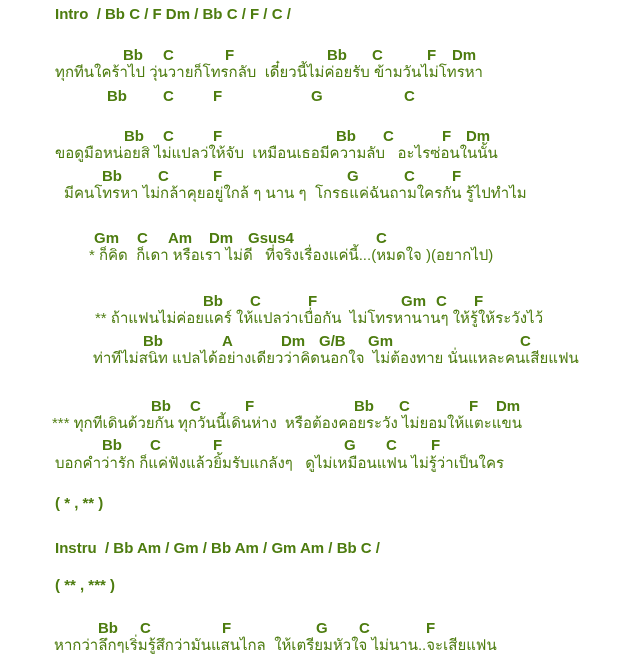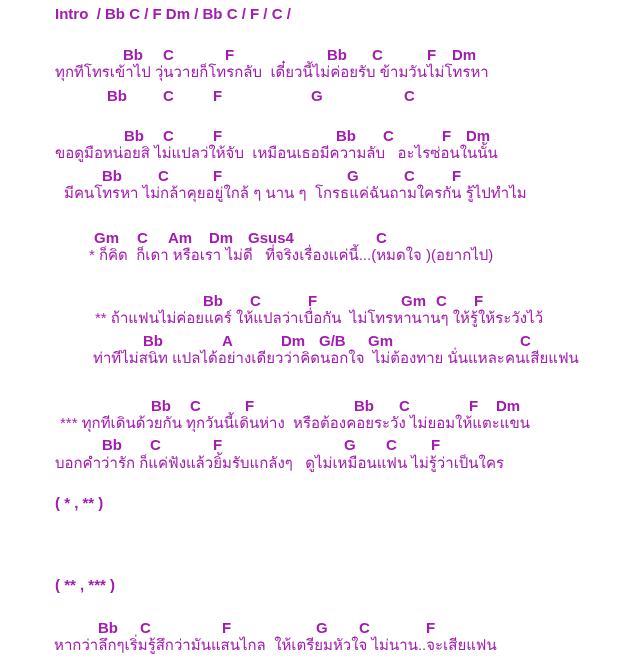--- a/index.html
+++ b/index.html
@@ -38,36 +38,37 @@
     font-weight: normal;
   }
   .line.label {
     font-size: 15px;
     font-weight: bold;
   }
 </style>
 </head>
 <body>
 
-<div class="sheet" id="sheet" style="background: rgb(255, 255, 255); color: #a21caf;">
+<div class="sheet" id="sheet" style="background: rgb(255, 255, 255); color: #4d7c0f;">
     <div class="line label" style="top: 5px; left: 55px;">Intro  / Bb C / F Dm / Bb C / F / C /</div>
     <div class="line chords" style="top: 46px;"><span class="chord" style="left: 123px;">Bb</span><span class="chord" style="left: 163px;">C</span><span class="chord" style="left: 225px;">F</span><span class="chord" style="left: 327px;">Bb</span><span class="chord" style="left: 372px;">C</span><span class="chord" style="left: 427px;">F</span><span class="chord" style="left: 452px;">Dm</span></div>
-    <div class="line lyric" style="top: 63px; left: 55px;">ทุกทีโทรเข้าไป วุ่นวายก็โทรกลับ  เดี๋ยวนี้ไม่ค่อยรับ ข้ามวันไม่โทรหา</div>
+    <div class="line lyric" style="top: 63px; left: 55px;">ทุกทีนใคร้าไป วุ่นวายก็โทรกลับ  เดี๋ยวนี้ไม่ค่อยรับ ข้ามวันไม่โทรหา</div>
     <div class="line chords" style="top: 87px;"><span class="chord" style="left: 107px;">Bb</span><span class="chord" style="left: 163px;">C</span><span class="chord" style="left: 213px;">F</span><span class="chord" style="left: 311px;">G</span><span class="chord" style="left: 404px;">C</span></div>
     <div class="line chords" style="top: 127px;"><span class="chord" style="left: 124px;">Bb</span><span class="chord" style="left: 163px;">C</span><span class="chord" style="left: 213px;">F</span><span class="chord" style="left: 336px;">Bb</span><span class="chord" style="left: 383px;">C</span><span class="chord" style="left: 442px;">F</span><span class="chord" style="left: 466px;">Dm</span></div>
     <div class="line lyric" style="top: 144px; left: 55px;">ขอดูมือหน่อยสิ ไม่แปลว่ให้จับ  เหมือนเธอมีความลับ   อะไรซ่อนในนั้น</div>
     <div class="line chords" style="top: 167px;"><span class="chord" style="left: 102px;">Bb</span><span class="chord" style="left: 158px;">C</span><span class="chord" style="left: 213px;">F</span><span class="chord" style="left: 347px;">G</span><span class="chord" style="left: 404px;">C</span><span class="chord" style="left: 452px;">F</span></div>
     <div class="line lyric" style="top: 184px; left: 64px;">มีคนโทรหา ไม่กล้าคุยอยู่ใกล้ ๆ นาน ๆ  โกรธแค่ฉันถามใครกัน รู้ไปทำไม</div>
     <div class="line chords" style="top: 229px;"><span class="chord" style="left: 94px;">Gm</span><span class="chord" style="left: 137px;">C</span><span class="chord" style="left: 168px;">Am</span><span class="chord" style="left: 209px;">Dm</span><span class="chord" style="left: 248px;">Gsus4</span><span class="chord" style="left: 376px;">C</span></div>
     <div class="line lyric" style="top: 246px; left: 89px;">* ก็คิด  ก็เดา หรือเรา ไม่ดี   ที่จริงเรื่องแค่นี้...(หมดใจ )(อยากไป)</div>
     <div class="line chords" style="top: 292px;"><span class="chord" style="left: 203px;">Bb</span><span class="chord" style="left: 250px;">C</span><span class="chord" style="left: 308px;">F</span><span class="chord" style="left: 401px;">Gm</span><span class="chord" style="left: 436px;">C</span><span class="chord" style="left: 474px;">F</span></div>
     <div class="line lyric" style="top: 309px; left: 95px;">** ถ้าแฟนไม่ค่อยแคร์ ให้แปลว่าเบื่อกัน  ไม่โทรหานานๆ ให้รู้ให้ระวังไว้</div>
     <div class="line chords" style="top: 332px;"><span class="chord" style="left: 143px;">Bb</span><span class="chord" style="left: 222px;">A</span><span class="chord" style="left: 281px;">Dm</span><span class="chord" style="left: 319px;">G/B</span><span class="chord" style="left: 368px;">Gm</span><span class="chord" style="left: 520px;">C</span></div>
     <div class="line lyric" style="top: 349px; left: 93px;">ท่าทีไม่สนิท แปลได้อย่างเดียวว่าคิดนอกใจ  ไม่ต้องทาย นั่นแหละคนเสียแฟน</div>
     <div class="line chords" style="top: 397px;"><span class="chord" style="left: 151px;">Bb</span><span class="chord" style="left: 190px;">C</span><span class="chord" style="left: 245px;">F</span><span class="chord" style="left: 354px;">Bb</span><span class="chord" style="left: 399px;">C</span><span class="chord" style="left: 469px;">F</span><span class="chord" style="left: 496px;">Dm</span></div>
-    <div class="line lyric" style="top: 414px; left: 60px;">*** ทุกทีเดินด้วยกัน ทุกวันนี้เดินห่าง  หรือต้องคอยระวัง ไม่ยอมให้แตะแขน</div>
+    <div class="line lyric" style="top: 414px; left: 52px;">*** ทุกทีเดินด้วยกัน ทุกวันนี้เดินห่าง  หรือต้องคอยระวัง ไม่ยอมให้แตะแขน</div>
     <div class="line chords" style="top: 436px;"><span class="chord" style="left: 102px;">Bb</span><span class="chord" style="left: 150px;">C</span><span class="chord" style="left: 213px;">F</span><span class="chord" style="left: 344px;">G</span><span class="chord" style="left: 386px;">C</span><span class="chord" style="left: 431px;">F</span></div>
     <div class="line lyric" style="top: 454px; left: 55px;">บอกคำว่ารัก ก็แค่ฟังแล้วยิ้มรับแกลังๆ   ดูไม่เหมือนแฟน ไม่รู้ว่าเป็นใคร</div>
     <div class="line label" style="top: 494px; left: 55px;">( * , ** )</div>
+    <div class="line label" style="top: 539px; left: 55px;">Instru  / Bb Am / Gm / Bb Am / Gm Am / Bb C /</div>
     <div class="line label" style="top: 576px; left: 55px;">( ** , *** )</div>
     <div class="line chords" style="top: 619px;"><span class="chord" style="left: 98px;">Bb</span><span class="chord" style="left: 140px;">C</span><span class="chord" style="left: 222px;">F</span><span class="chord" style="left: 316px;">G</span><span class="chord" style="left: 359px;">C</span><span class="chord" style="left: 426px;">F</span></div>
     <div class="line lyric" style="top: 636px; left: 54px;">หากว่าลึกๆเริ่มรู้สึกว่ามันแสนไกล  ให้เตรียมหัวใจ ไม่นาน..จะเสียแฟน</div>
   </div>
 
 </body></html>

